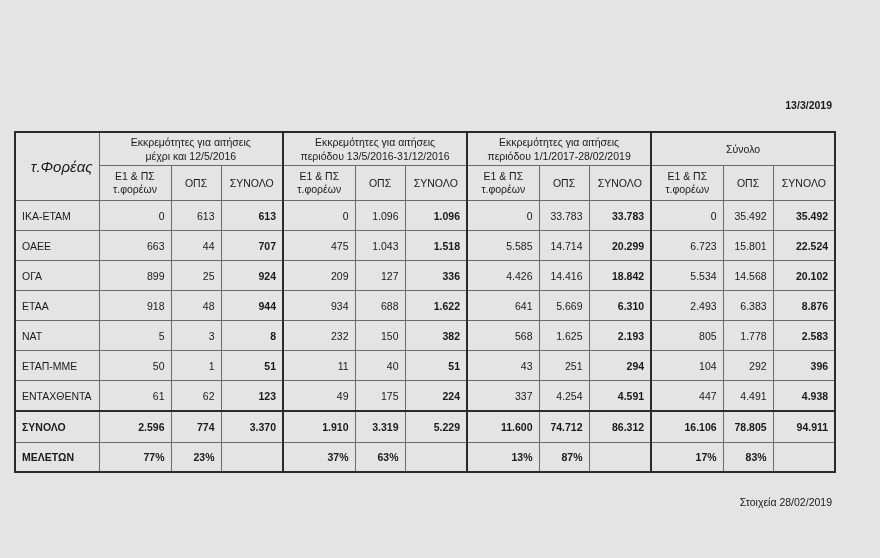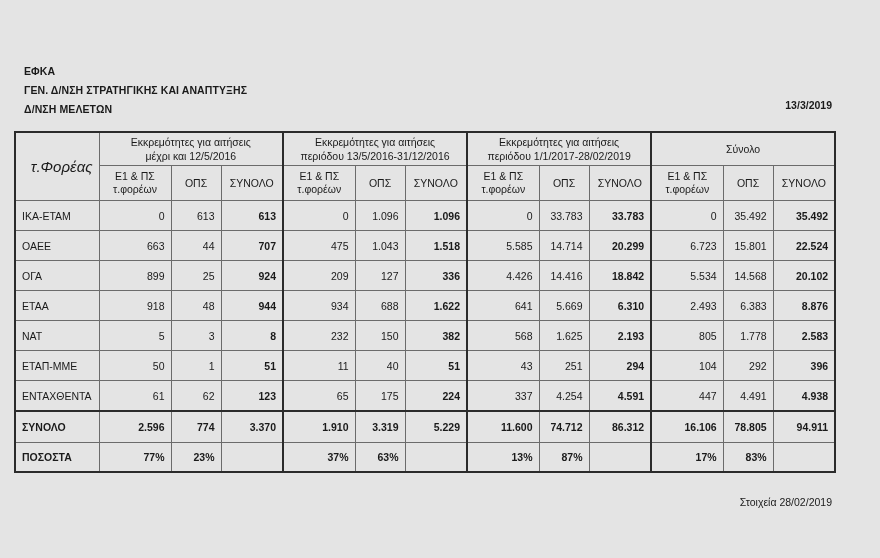--- a/index.html
+++ b/index.html
@@ -124,25 +124,20 @@
   }
   tr.pct td.rowlabel { font-weight: bold; }
 
   
 </style>
 </head>
 <body>
 
 <div class="page">
 
-  <div class="doc-header">
-    <div>ΕΦΚΑ</div>
-    <div>ΓΕΝ. Δ/ΝΣΗ ΣΤΡΑΤΗΓΙΚΗΣ ΚΑΙ ΑΝΑΠΤΥΞΗΣ</div>
-    <div>Δ/ΝΣΗ ΜΕΛΕΤΩΝ</div>
-  </div>
 
   <div class="doc-date">13/3/2019</div>
 
   <div class="table-wrap">
     <table class="grid">
       <colgroup>
         <col style="width:84px">
         <col style="width:72px">
           <col style="width:50px">
           <col style="width:62px">
@@ -279,21 +274,21 @@
             <td class="num b gsep-r">294</td>
             <td class="num">104</td>
             <td class="num">292</td>
             <td class="num b">396</td>
           </tr>
           <tr>
             <td class="rowlabel">ΕΝΤΑΧΘΕΝΤΑ</td>
             <td class="num">61</td>
             <td class="num">62</td>
             <td class="num b gsep-r">123</td>
-            <td class="num">65</td>
+            <td class="num">49</td>
             <td class="num">175</td>
             <td class="num b gsep-r">224</td>
             <td class="num">337</td>
             <td class="num">4.254</td>
             <td class="num b gsep-r">4.591</td>
             <td class="num">447</td>
             <td class="num">4.491</td>
             <td class="num b">4.938</td>
           </tr>
           <tr class="total">
@@ -305,21 +300,21 @@
             <td class="num b">3.319</td>
             <td class="num b gsep-r">5.229</td>
             <td class="num b">11.600</td>
             <td class="num b">74.712</td>
             <td class="num b gsep-r">86.312</td>
             <td class="num b">16.106</td>
             <td class="num b">78.805</td>
             <td class="num b">94.911</td>
           </tr>
           <tr class="pct">
-            <td class="rowlabel">ΠΟΣΟΣΤΑ</td>
+            <td class="rowlabel">ΜΕΛΕΤΩΝ</td>
             <td class="num b">77%</td>
             <td class="num b">23%</td>
             <td class="num b gsep-r"></td>
             <td class="num b">37%</td>
             <td class="num b">63%</td>
             <td class="num b gsep-r"></td>
             <td class="num b">13%</td>
             <td class="num b">87%</td>
             <td class="num b gsep-r"></td>
             <td class="num b">17%</td>

